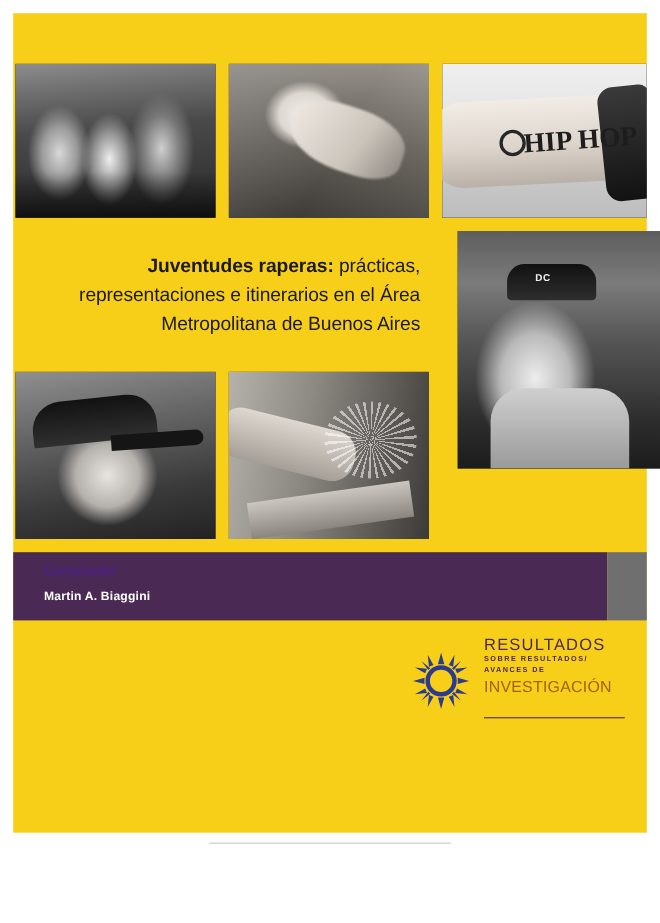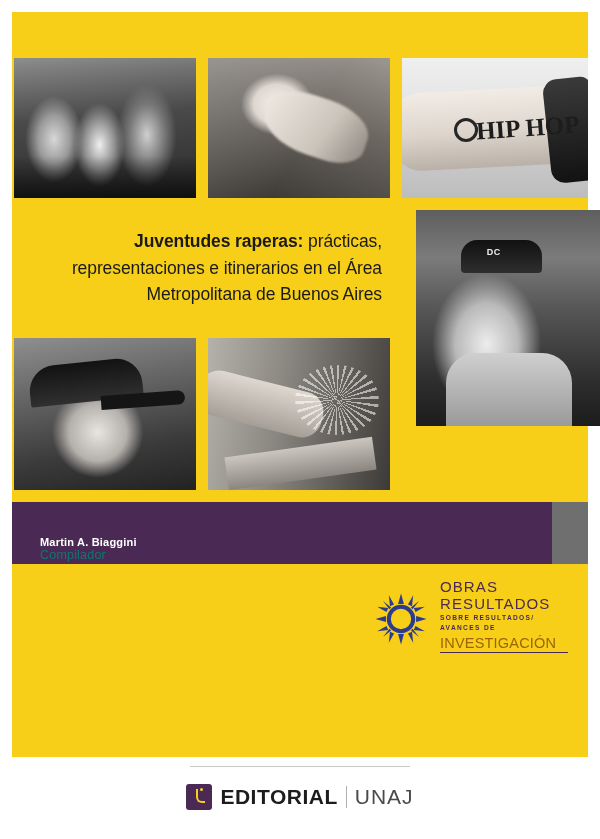--- a/index.html
+++ b/index.html
@@ -245,24 +245,23 @@
     left: 552px;
     top: 502px;
     width: 36px;
     height: 62px;
     background: #6f6f6f;
   }
   #compiler-label {
     position: absolute;
     left: 40px;
     top: 512px;
-    color: #0f766e;
+    color: #4c1d95;
     font-size: 12.5px;
     letter-spacing: .2px;
-    margin-top: 36px;
   }
   #compiler-name {
     position: absolute;
     left: 40px;
     top: 536px;
     color: #ffffff;
     font-size: 11px;
     font-weight: bold;
     letter-spacing: .2px;
   }
@@ -461,30 +460,23 @@
           <path d="M91 29 L75 38 L72 31 Z"></path>
           <path d="M71 9 L62 25 L69 28 Z"></path>
           <path d="M29 91 L38 75 L31 72 Z"></path>
           <path d="M9 29 L25 38 L28 31 Z"></path>
           <path d="M91 71 L75 62 L72 69 Z"></path>
         </g>
         <circle cx="50" cy="50" r="21" fill="none" stroke="#2d3b8f" stroke-width="7"></circle>
       </g>
     </svg>
     <div id="collection-text">
-      <div class="l1">OBRAS</div>
       <div class="l2">RESULTADOS</div>
       <div class="l3">SOBRE RESULTADOS/</div>
       <div class="l4">AVANCES DE</div>
       <div class="l5">INVESTIGACIÓN</div>
     </div>
     <div id="collection-rule"></div>
   </div>
 
   <div id="footer-rule"></div>
-  <div id="footer-logo">
-    <div id="footer-badge"></div>
-    <div id="footer-editorial">EDITORIAL</div>
-    <div id="footer-sep"></div>
-    <div id="footer-unaj">UNAJ</div>
-  </div>
 
 </div>
 
 </body></html>

